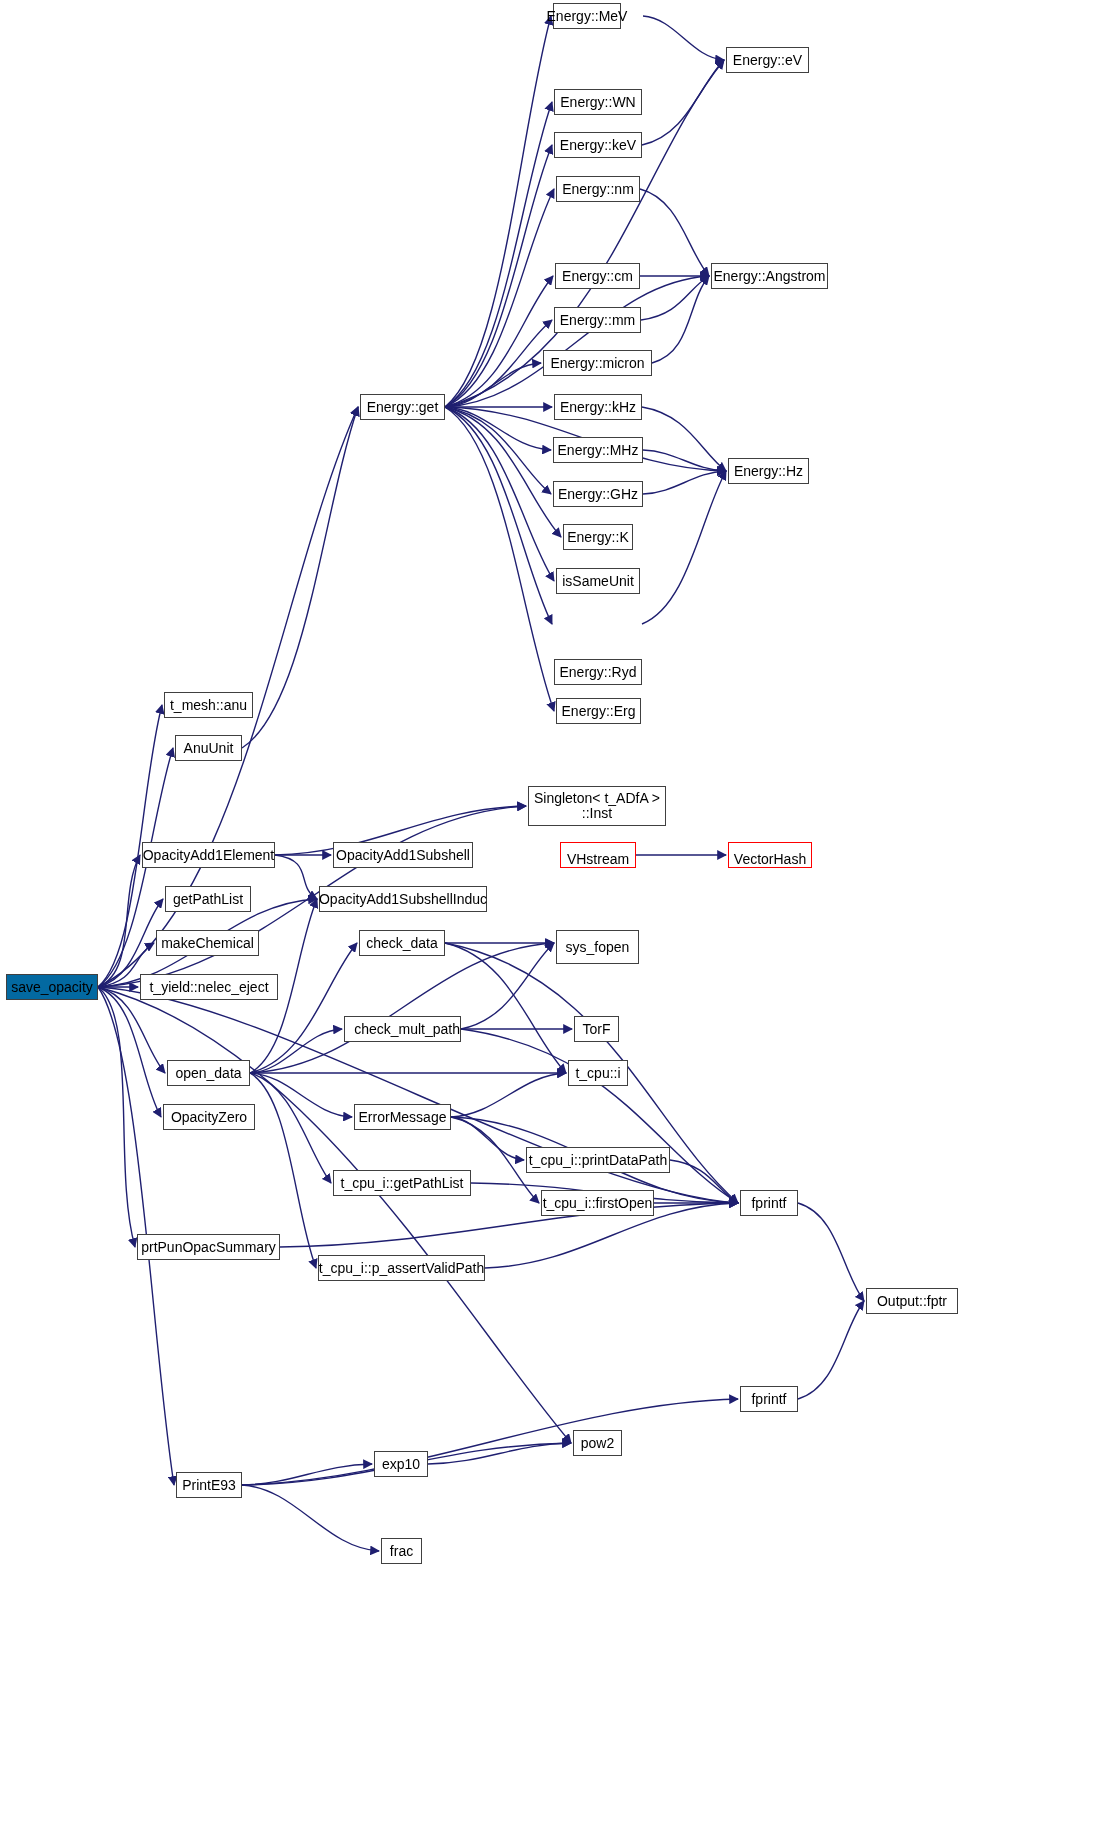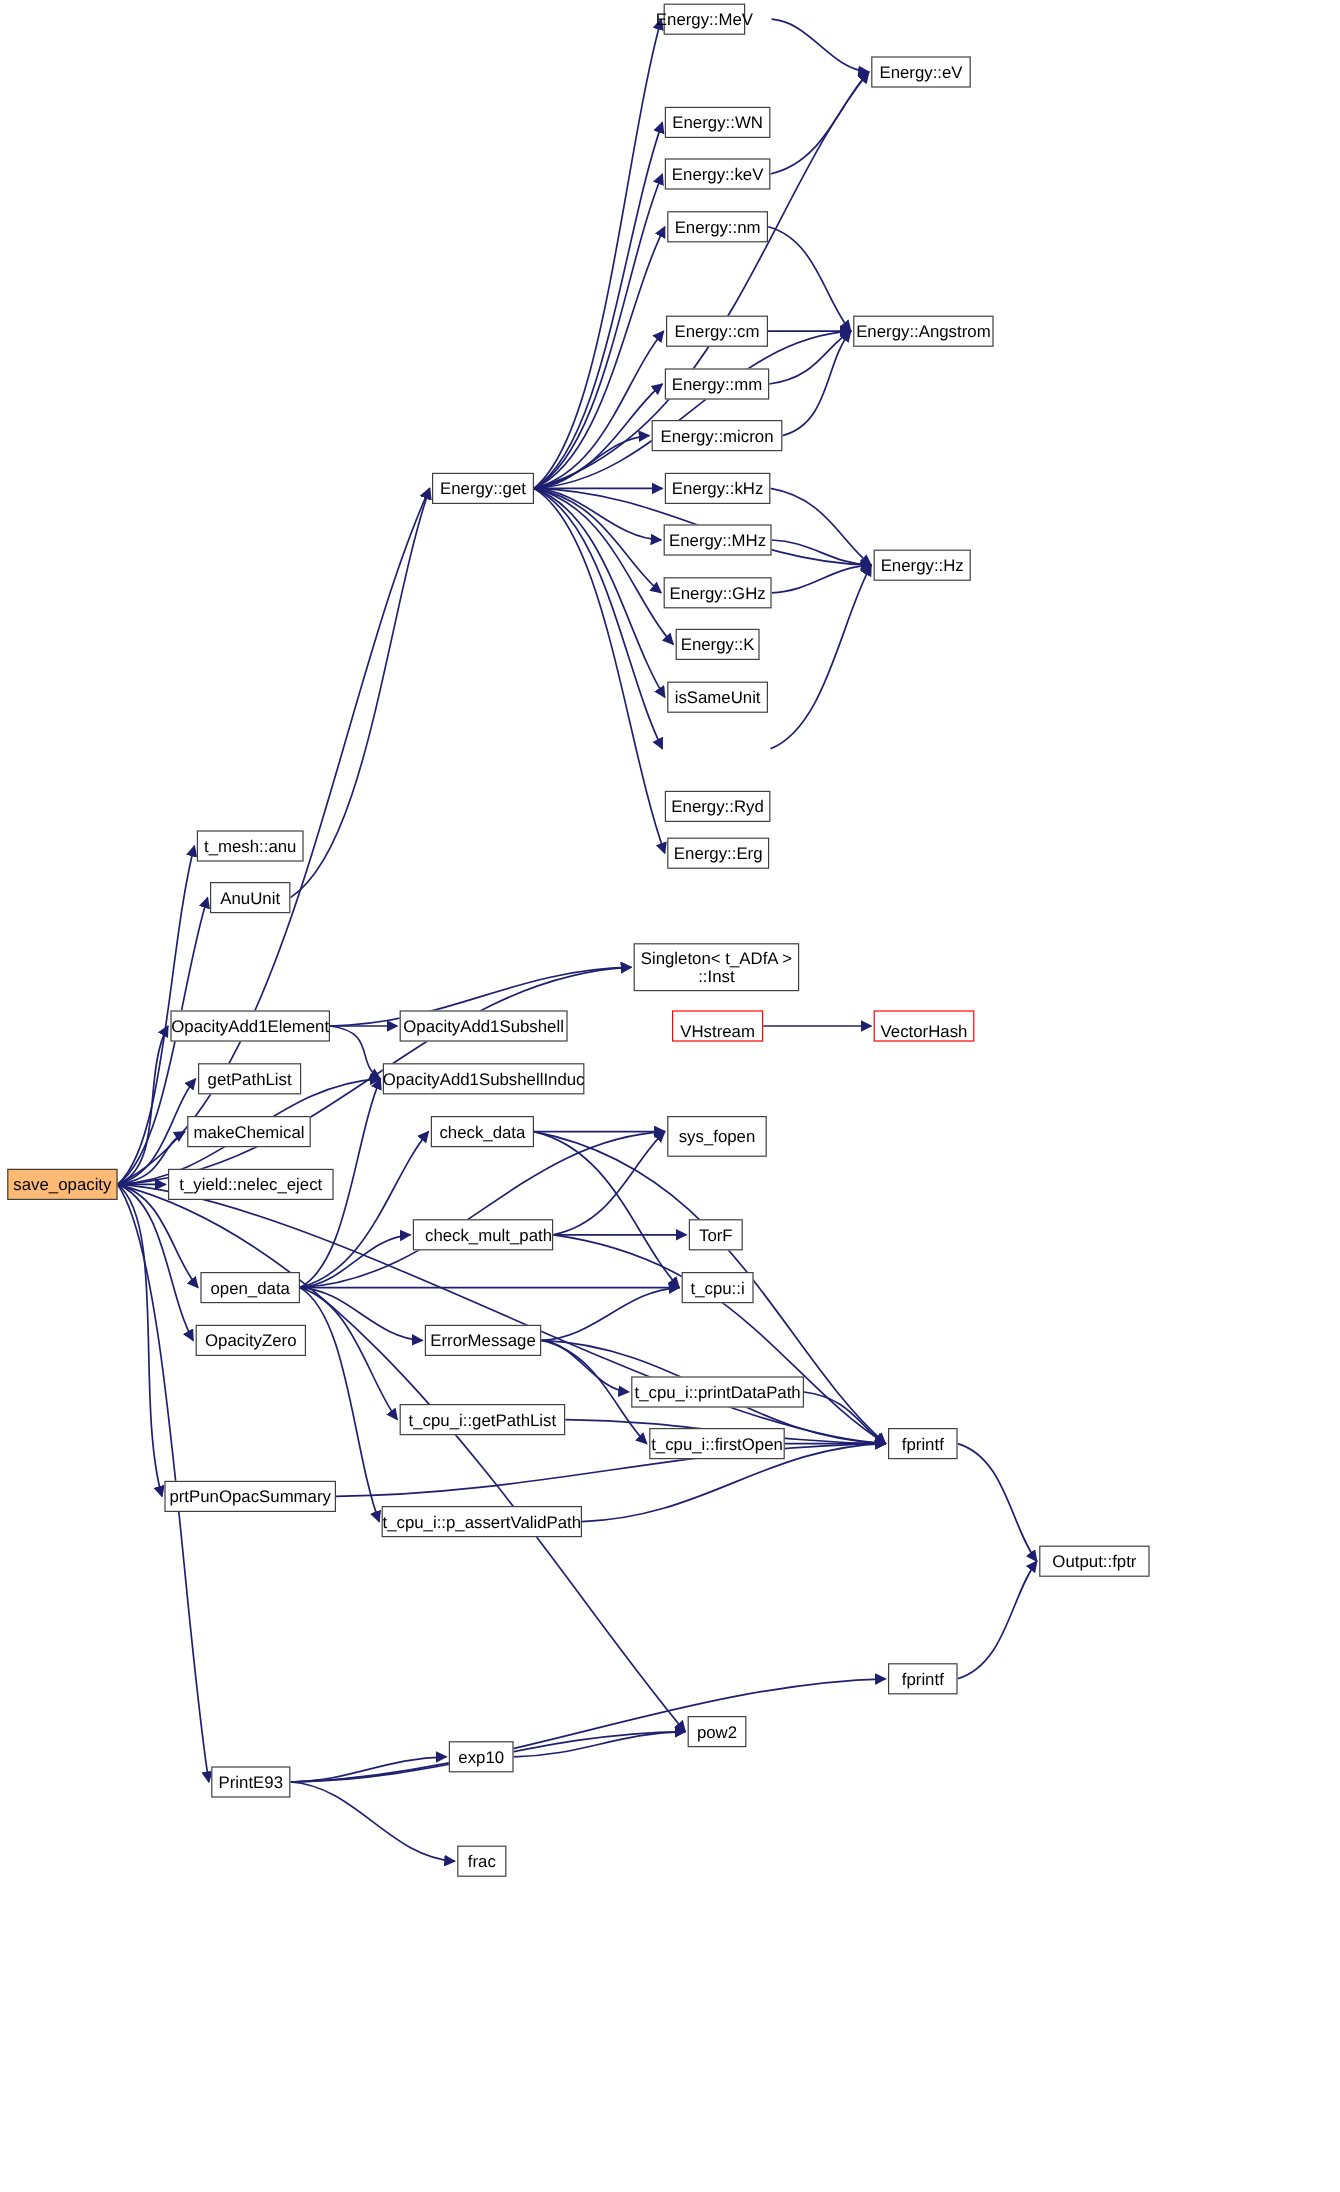--- a/index.html
+++ b/index.html
@@ -32,21 +32,21 @@
     background: #ffffff;
     border: 1px solid #404040;
     color: #000000;
     font-size: 14px;
     line-height: 1.05;
     text-align: center;
     white-space: pre;
     z-index: 5;
   }
   .node.root {
-    background: #fdba74;
+    background: #0369a1;
     border-color: #404040;
   }
   .node.red {
     border-color: #ff0000;
     align-items: flex-end;
   }
   .node .lbl { display: block; }
 </style>
 </head>
 <body>

